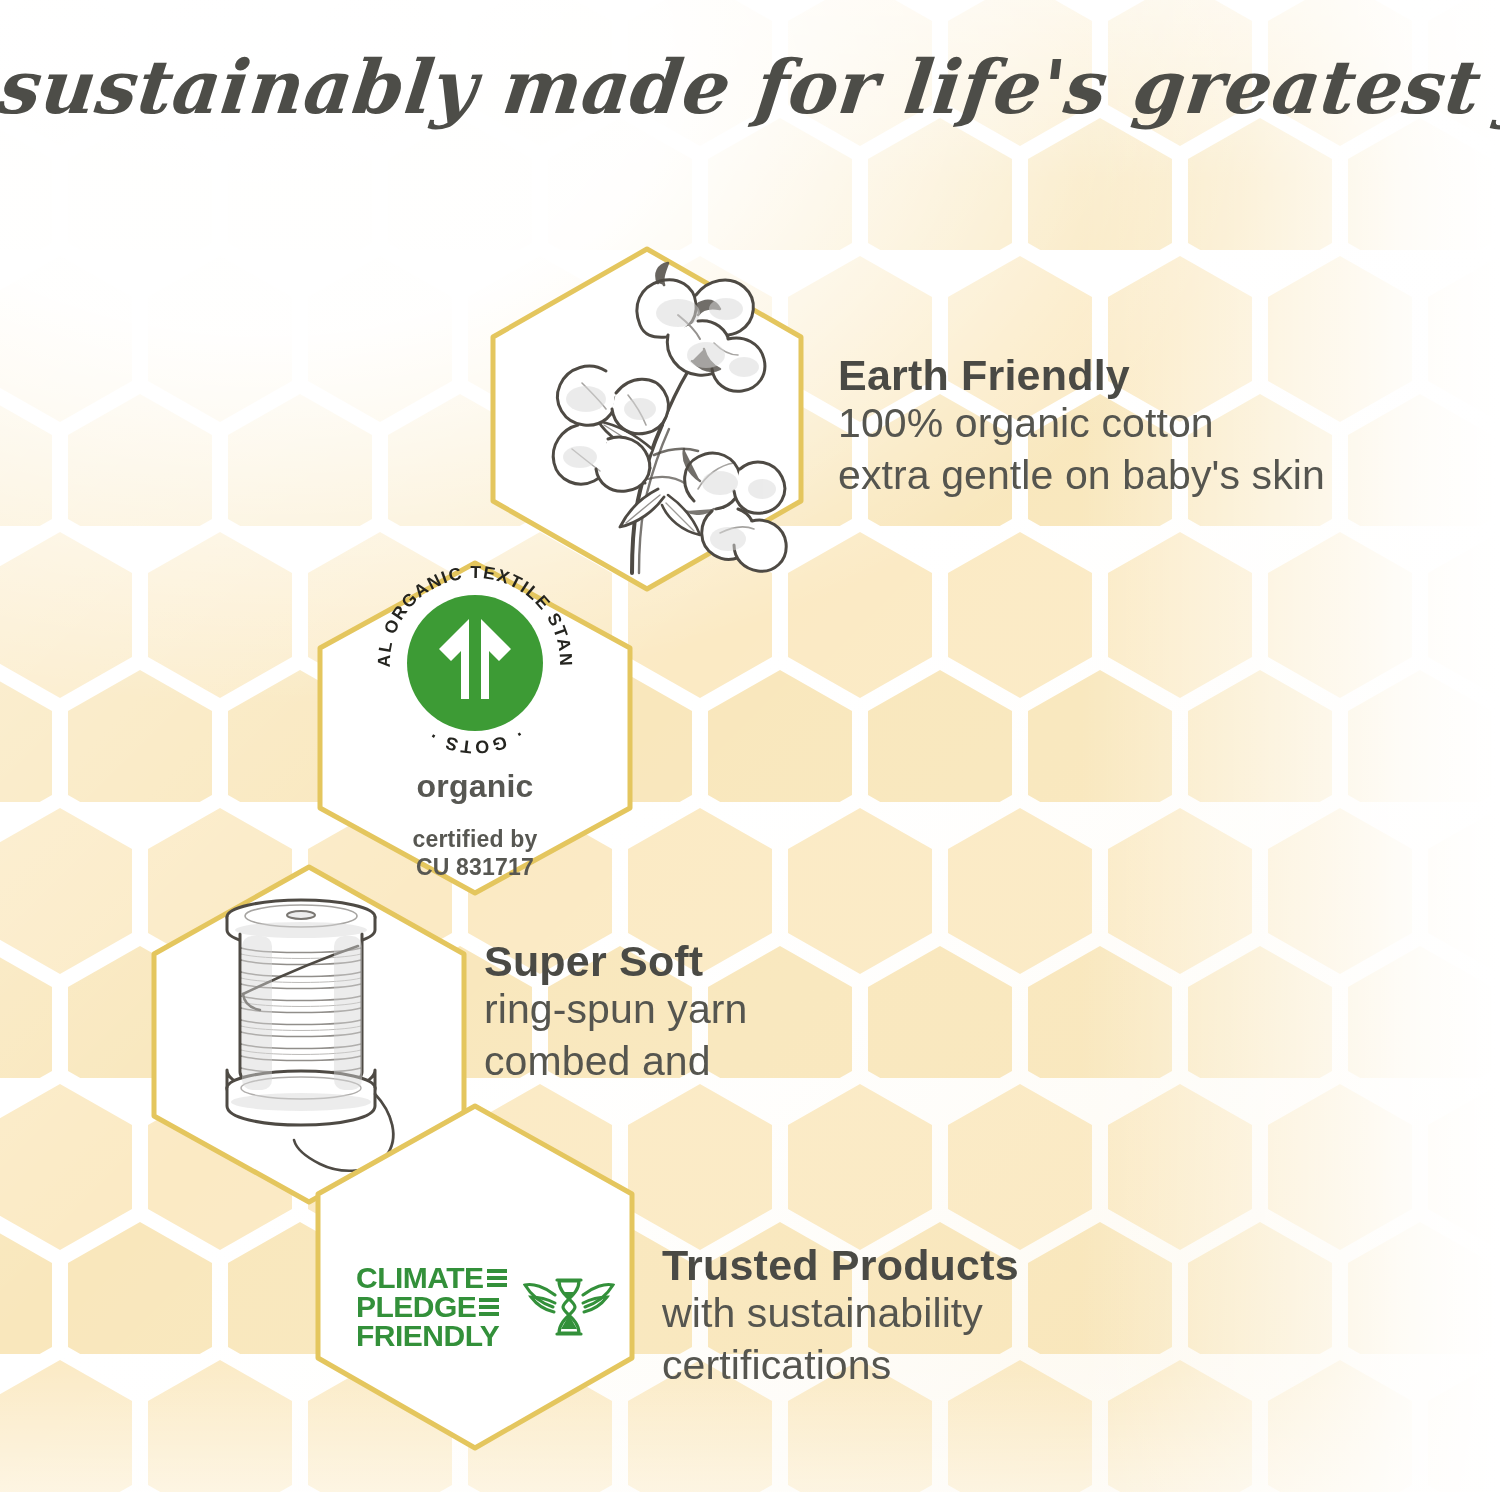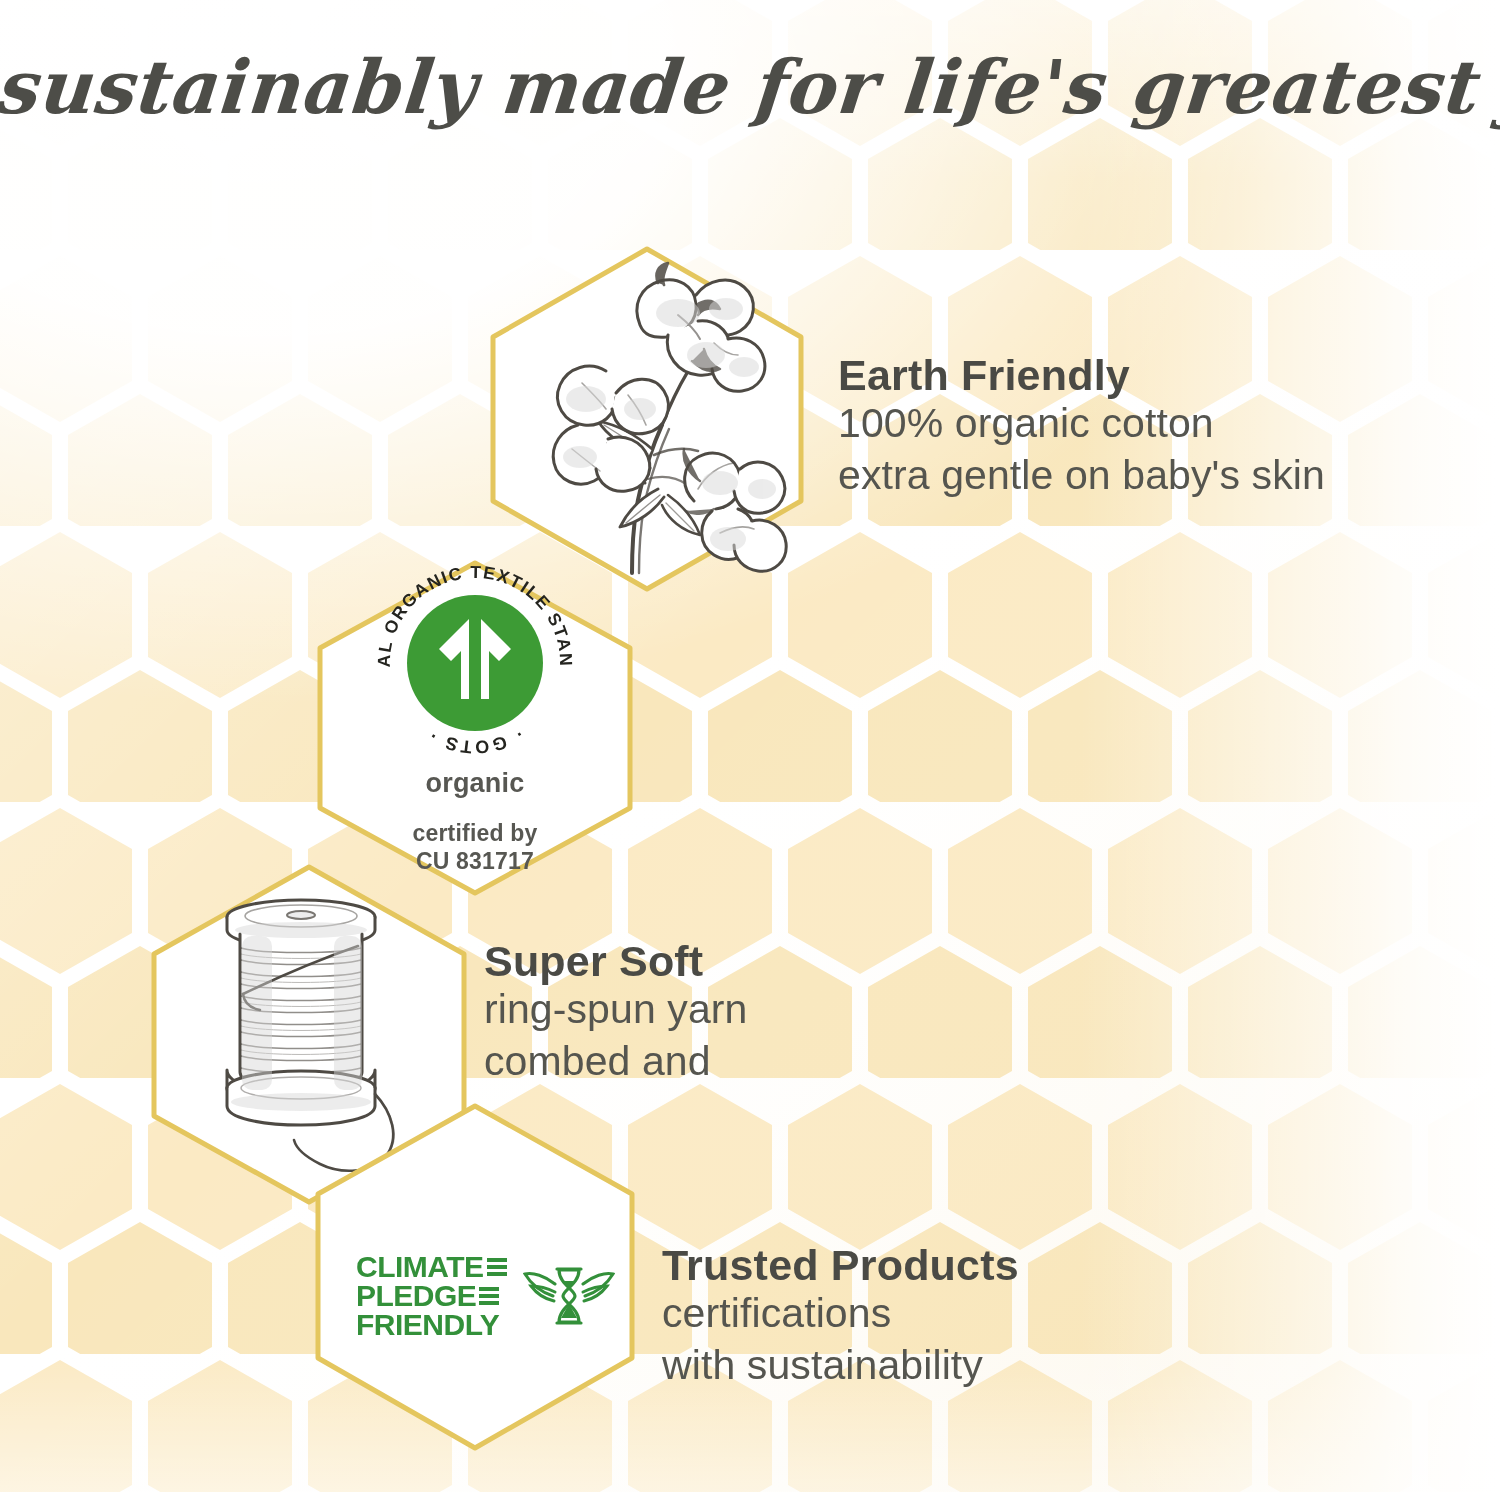--- a/index.html
+++ b/index.html
@@ -44,21 +44,21 @@
     color:#4a4a45;line-height:1.08;white-space:nowrap;
   }
   .feat-line{
     font-size:41px;font-weight:300;letter-spacing:.1px;
     color:#55554f;line-height:1.26;white-space:nowrap;
   }
 
   
   .gots{position:absolute;text-align:center;width:100%;}
   .gots-label{
-    font-size:27px;font-weight:700;color:#575752;letter-spacing:.2px;
+    font-size:32px;font-weight:700;color:#575752;letter-spacing:.2px;
     margin-top:12px;
   }
   .gots-sub{
     font-size:23px;font-weight:700;color:#575752;letter-spacing:.2px;
     line-height:1.22;margin-top:20px;
   }
 
   
   .cpf{position:absolute;display:flex;align-items:center;gap:16px;}
   .cpf-words{
@@ -271,21 +271,21 @@
   <div class="feat-text" style="left:484px;top:938px;">
     <div class="feat-title">Super Soft</div>
     <div class="feat-line">ring-spun yarn</div>
     <div class="feat-line">combed and</div>
   </div>
 
   <div class="hexwrap" style="left:308px;top:1196px;width:334px;height:258px;">
     <svg class="hexsvg" width="334" height="258" viewBox="0 0 334 258">
       <polygon points="167,-90 324,-2 324,162 167,252 10,162 10,-2" fill="#ffffff" stroke="#E4C65E" stroke-width="5" stroke-linejoin="round"></polygon>
     </svg>
-    <div class="cpf" style="left:48px;top:57px;">
+    <div class="cpf" style="left:48px;top:68px;">
       <div class="cpf-words">
         <div class="cpf-row">
           <span>CLIMATE</span>
           <span class="cpf-bars">
               <i></i>
               <i></i>
               <i></i>
             </span>
         </div>
         <div class="cpf-row">
@@ -316,17 +316,17 @@
           <path d="M32,32 C24,28 14,26 8,26 C14,34 22,39 31,41"></path>
           <path d="M60,24 C70,16 82,12 90,14 C84,24 74,32 62,36"></path>
           <path d="M60,32 C68,28 78,26 84,26 C78,34 70,39 61,41"></path>
         </g>
       </svg>
     </div>
   </div>
 
   <div class="feat-text" style="left:662px;top:1242px;">
     <div class="feat-title">Trusted Products</div>
+    <div class="feat-line">with sustainability</div>
     <div class="feat-line">certifications</div>
-    <div class="feat-line">with sustainability</div>
   </div>
 
 </div>
 
 </body></html>

